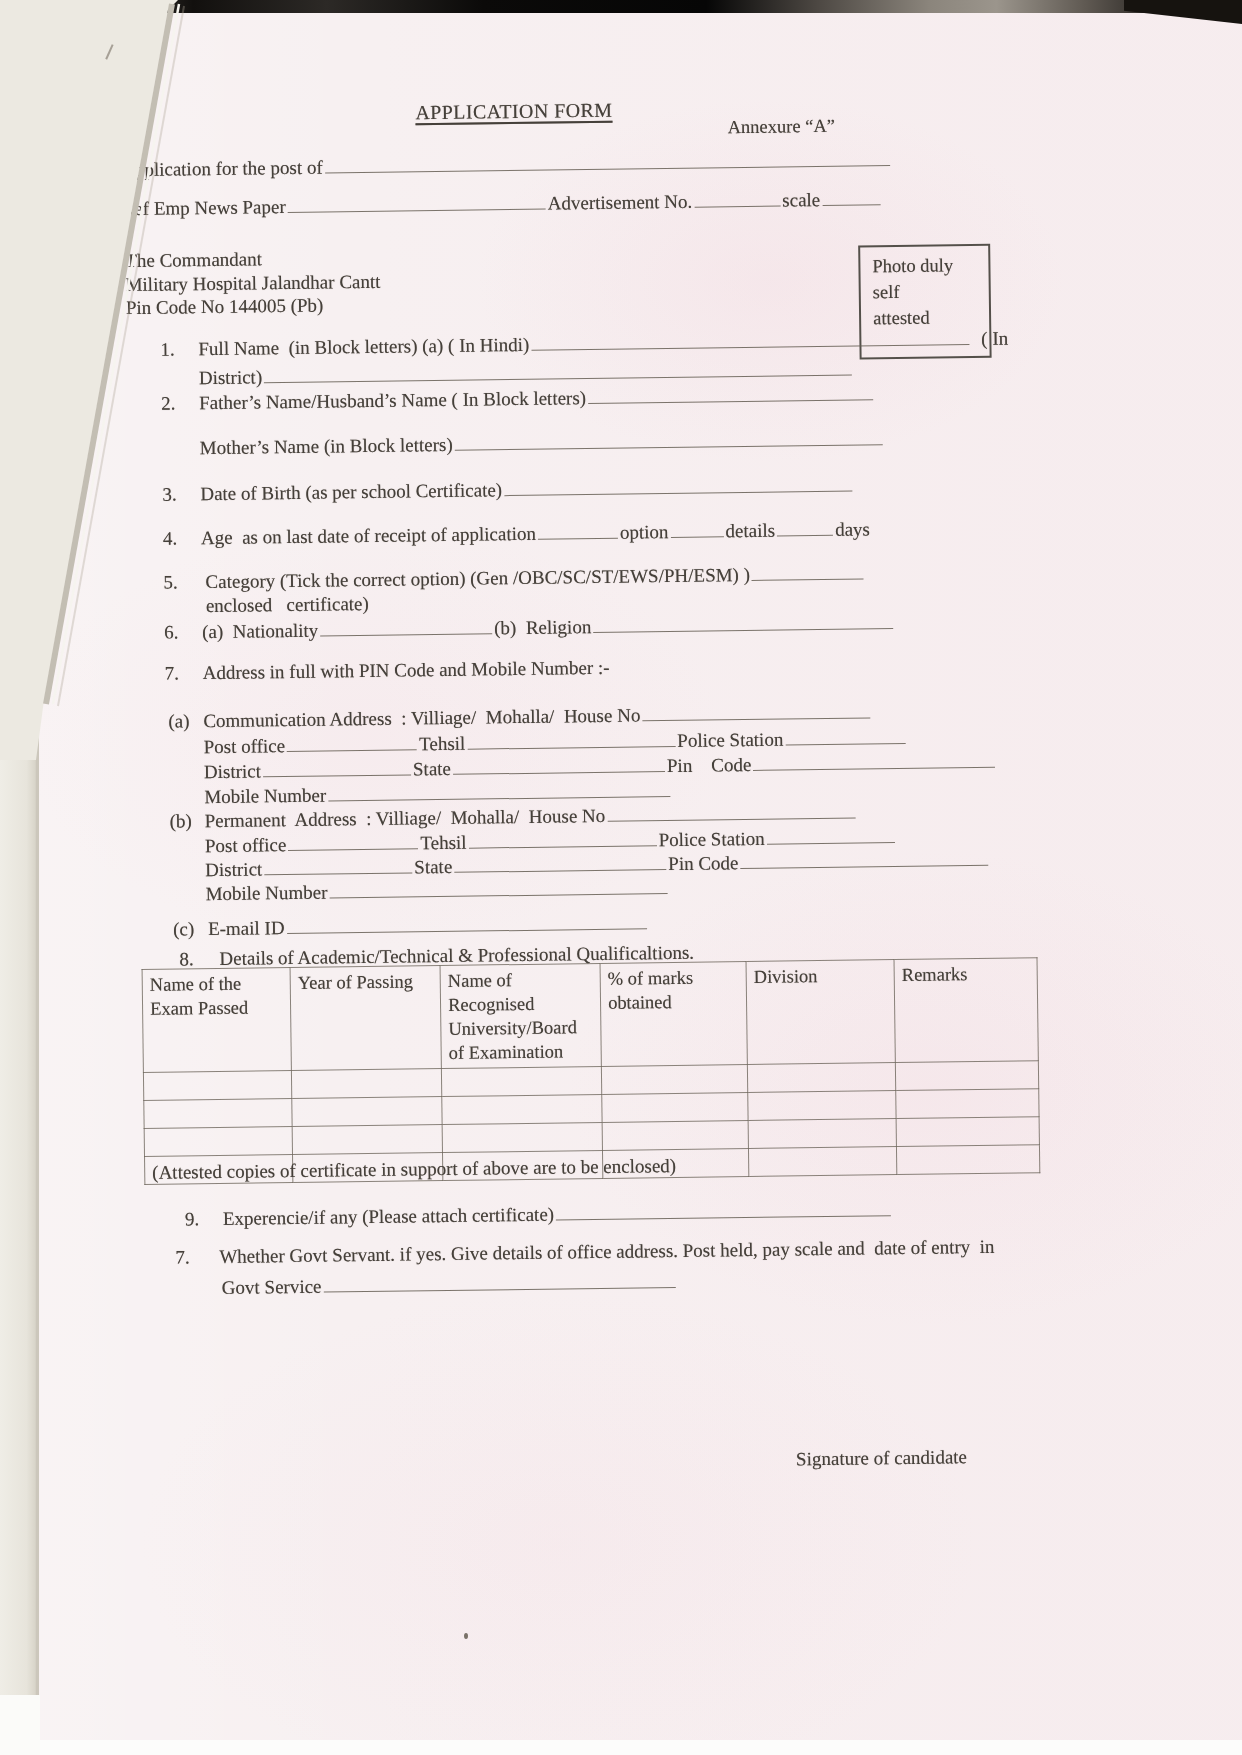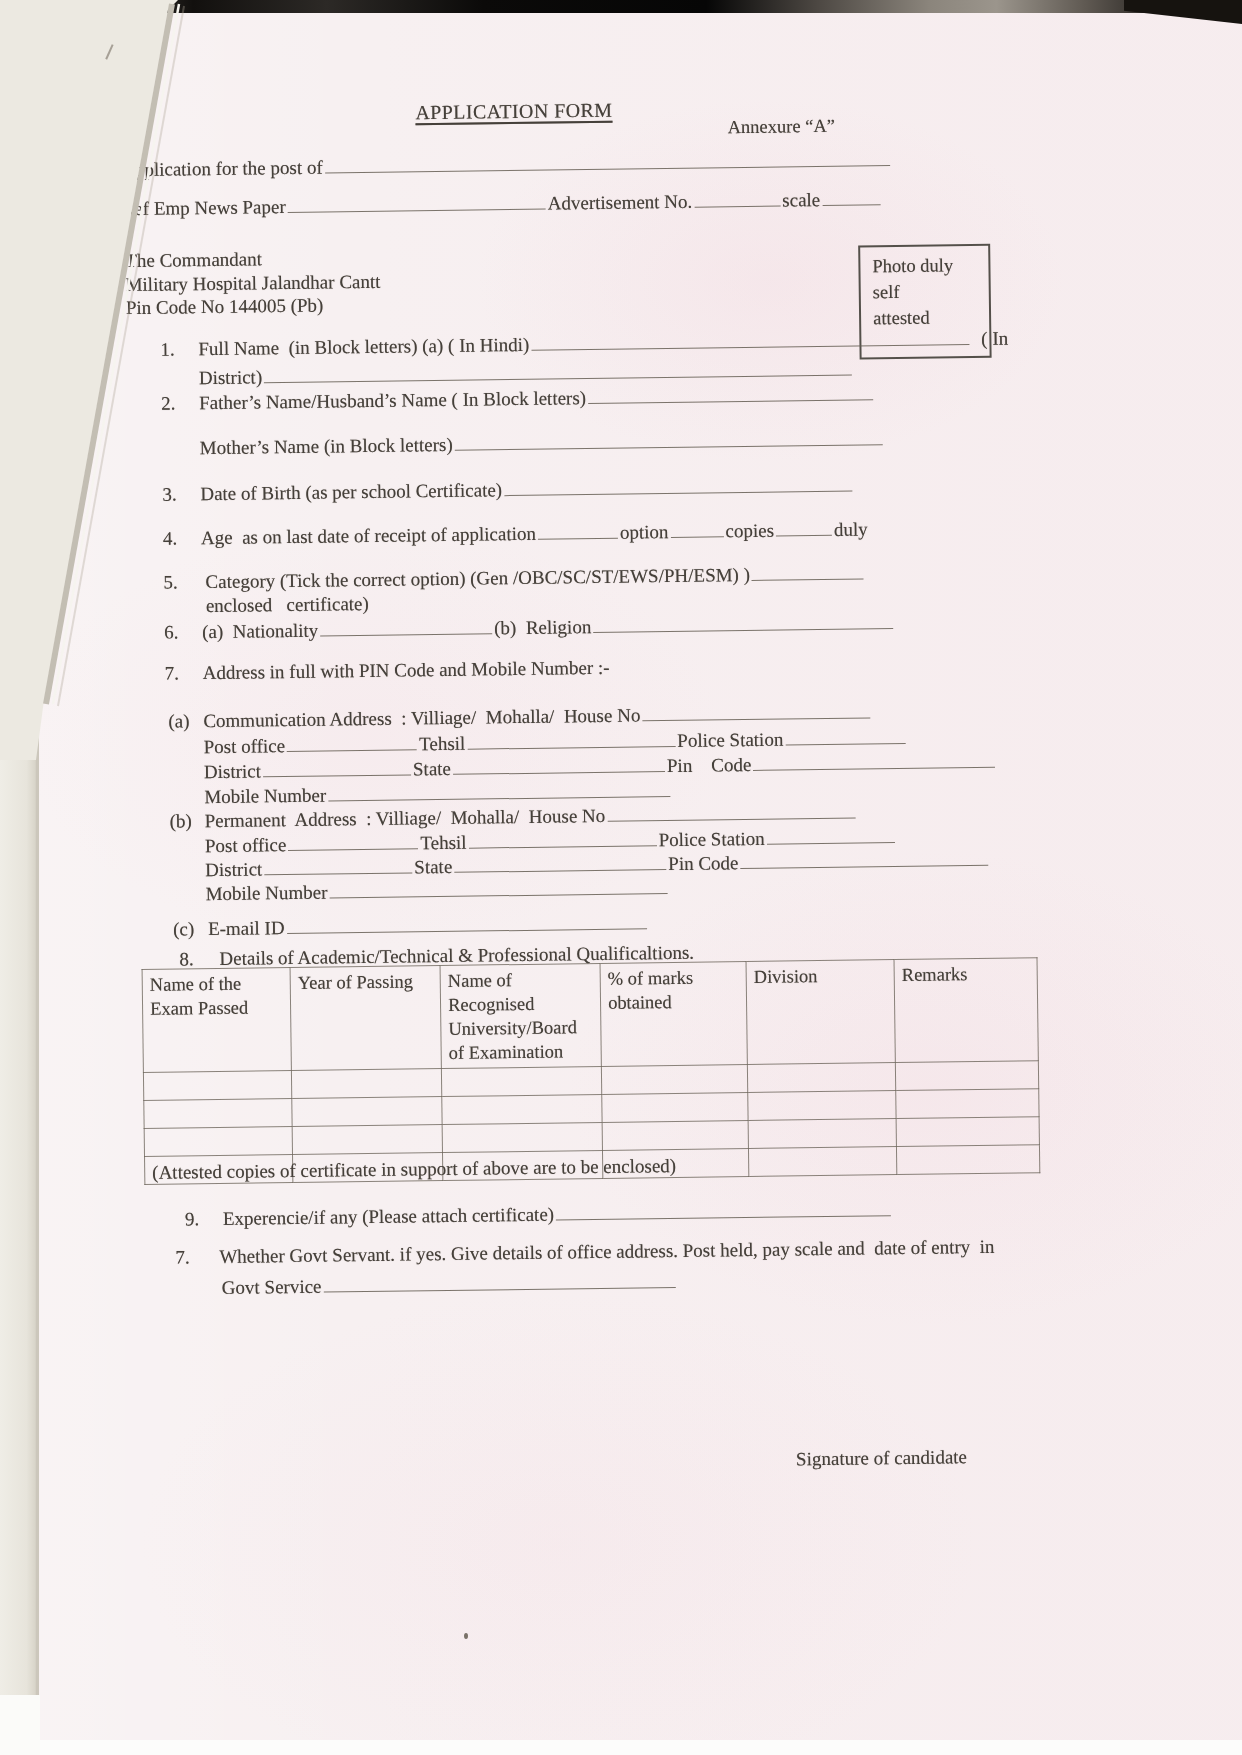--- a/index.html
+++ b/index.html
@@ -71,21 +71,21 @@
 
     <div class="row" style="left:167px;top:338px;"><span class="num" style="width:38px;">1.</span><span>Full Name  (in Block letters) (a) ( In Hindi)</span><span class="bl" style="width:438px;"></span><span style="margin-left:10px;">( In</span></div>
     <div class="row" style="left:205px;top:367px;"><span>District)</span><span class="bl" style="width:588px;"></span></div>
 
     <div class="row" style="left:167px;top:392px;"><span class="num" style="width:38px;">2.</span><span>Father’s Name/Husband’s Name ( In Block letters)</span><span class="bl" style="width:285px;"></span></div>
 
     <div class="row" style="left:205px;top:437px;"><span>Mother’s Name (in Block letters)</span><span class="bl" style="width:428px;"></span></div>
 
     <div class="row" style="left:167px;top:483px;"><span class="num" style="width:38px;">3.</span><span>Date of Birth (as per school Certificate)</span><span class="bl" style="width:348px;"></span></div>
 
-    <div class="row" style="left:167px;top:527px;"><span class="num" style="width:38px;">4.</span><span>Age  as on last date of receipt of application</span><span class="bl" style="width:80px;"></span><span>option</span><span class="bl" style="width:53px;"></span><span>copies</span><span class="bl" style="width:56px;"></span><span>duly</span></div>
+    <div class="row" style="left:167px;top:527px;"><span class="num" style="width:38px;">4.</span><span>Age  as on last date of receipt of application</span><span class="bl" style="width:80px;"></span><span>option</span><span class="bl" style="width:53px;"></span><span>details</span><span class="bl" style="width:56px;"></span><span>days</span></div>
 
     <div class="row" style="left:167px;top:571px;"><span class="num" style="width:42px;">5.</span><span>Category (Tick the correct option) (Gen /OBC/SC/ST/EWS/PH/ESM) )</span><span class="bl" style="width:112px;"></span></div>
     <div class="row" style="left:209px;top:597px;"><span>enclosed   certificate)</span></div>
 
     <div class="row" style="left:167px;top:621px;"><span class="num" style="width:38px;">6.</span><span>(a)  Nationality</span><span class="bl" style="width:172px;"></span><span>(b)  Religion</span><span class="bl" style="width:300px;"></span></div>
 
     <div class="row" style="left:167px;top:664px;"><span class="num" style="width:38px;">7.</span><span>Address in full with PIN Code and Mobile Number :-</span></div>
 
     <div class="row" style="left:170px;top:710px;"><span class="num" style="width:35px;">(a)</span><span>Communication Address  : Villiage/  Mohalla/  House No</span><span class="bl" style="width:228px;"></span></div>
     <div class="row" style="left:205px;top:736px;"><span>Post office</span><span class="bl" style="width:130px;"></span><span>Tehsil</span><span class="bl" style="width:208px;"></span><span>Police Station</span><span class="bl" style="width:120px;"></span></div>

